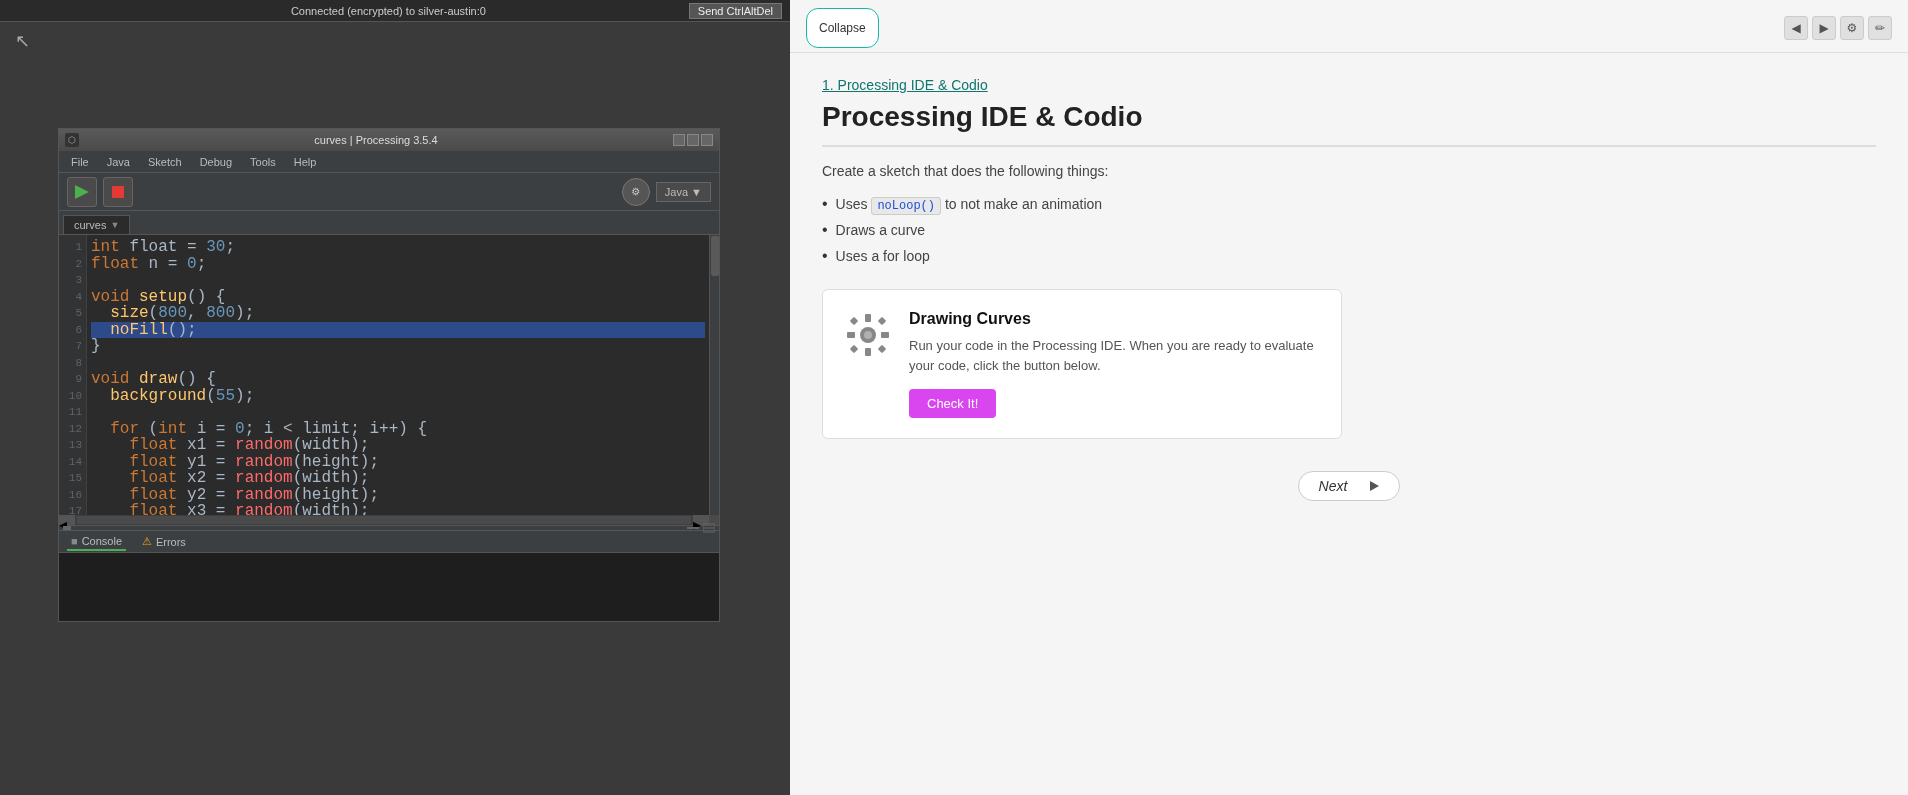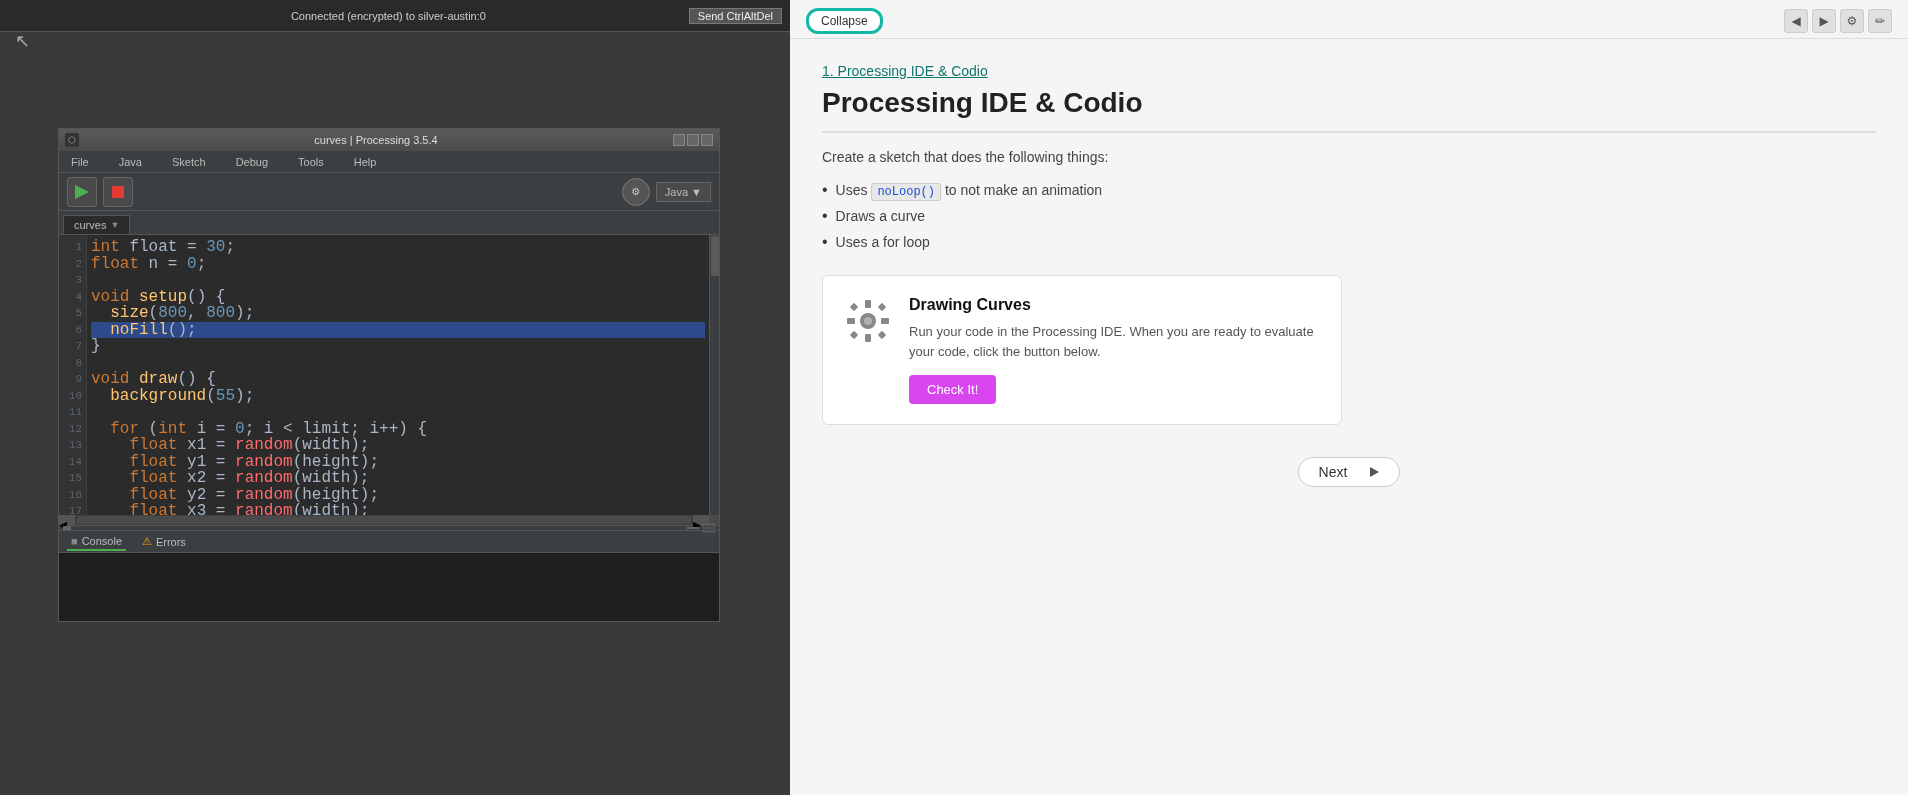--- a/index.html
+++ b/index.html
@@ -17,21 +17,21 @@
       width: 790px;
       min-width: 790px;
       background: #3a3a3a;
       display: flex;
       flex-direction: column;
       position: relative;
     }
 
     .top-bar {
       background: #2a2a2a;
-      height: 32px;
+      height: 22px;
       display: flex;
       align-items: center;
       justify-content: space-between;
       padding: 0 8px;
       border-bottom: 1px solid #555;
     }
 
     .top-bar-title {
       color: #ccc;
       font-size: 11px;
@@ -107,21 +107,21 @@
       display: block;
       cursor: pointer;
     }
 
     .ide-menubar {
       background: #3c3f41;
       height: 22px;
       display: flex;
       align-items: center;
       padding: 0 4px;
-      gap: 14px;
+      gap: 2px;
       border-bottom: 1px solid #555;
     }
 
     .ide-menu-item {
       color: #bbb;
       font-size: 11px;
       padding: 2px 8px;
       cursor: pointer;
     }
 
@@ -358,23 +358,23 @@
       background: #f5f5f5;
       padding: 8px 16px 4px;
       display: flex;
       align-items: center;
       justify-content: space-between;
       border-bottom: 1px solid #ddd;
     }
 
     .collapse-btn {
       background: white;
-      border: 3px solid #14b8a6;
+      border: 1px solid #14b8a6;
       border-radius: 12px;
-      padding: 3px 12px;
+      padding: 12px 12px;
       font-size: 12px;
       cursor: pointer;
       color: #333;
     }
 
     .nav-controls {
       display: flex;
       align-items: center;
       gap: 4px;
     }
@@ -536,20 +536,21 @@
       background: white;
       border: 1px solid #ccc;
       border-radius: 16px;
       padding: 6px 20px;
       font-size: 14px;
       cursor: pointer;
       display: flex;
       align-items: center;
       gap: 23px;
       color: #333;
+      font-style: italic;
     }
 
     .next-btn .play-arrow {
       width: 0;
       height: 0;
       border-style: solid;
       border-width: 5px 0 5px 9px;
       border-color: transparent transparent transparent #555;
     }
   </style>

